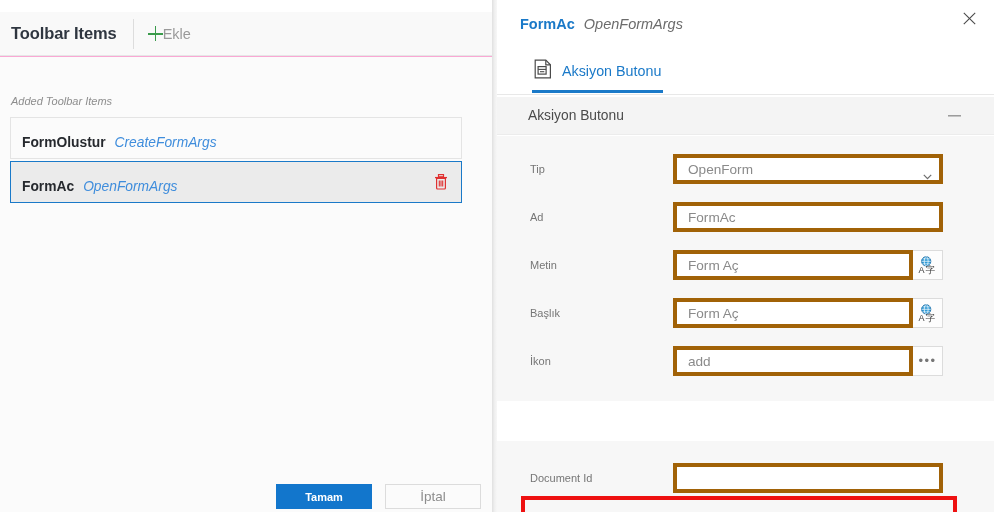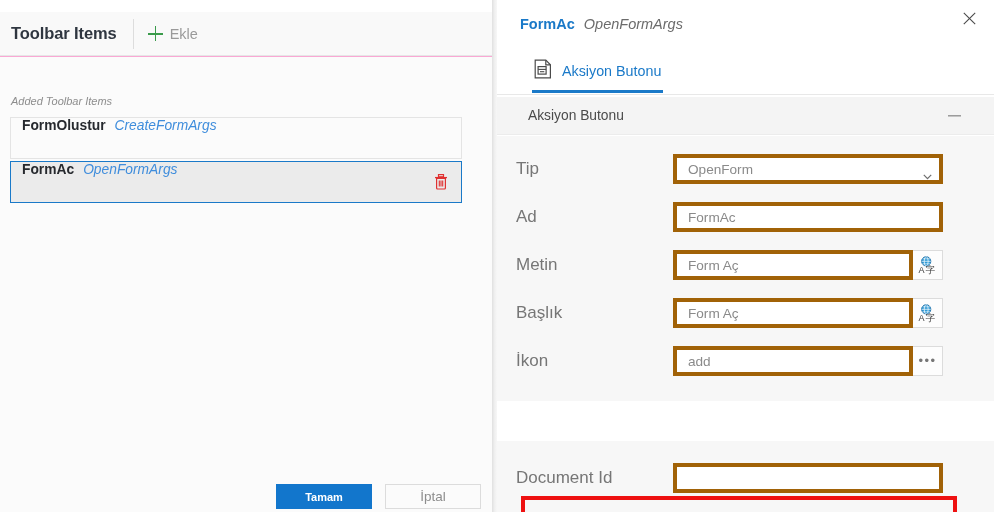--- a/index.html
+++ b/index.html
@@ -52,21 +52,20 @@
   #header-divider {
     width: 1px;
     height: 30px;
     background: #dddddd;
     margin-left: 16px;
     margin-right: 0px;
   }
   #add-button {
     display: flex;
     align-items: center;
-    gap: 7px;
     padding: 4px 10px 4px 14px;
     cursor: default;
   }
   .plus-icon {
     display: inline-block;
     position: relative;
     width: 15px;
     height: 15px;
   }
   .plus-icon:before, .plus-icon:after {
@@ -105,22 +104,22 @@
   #items-list {
     position: absolute;
     left: 10px;
     top: 60px;
     width: 452px;
   }
   .list-item {
     box-sizing: border-box;
     height: 42px;
     display: flex;
-    align-items: flex-start;
-    padding: 0 10px 0 11px;
+    align-items: flex-end;
+    padding: 0 10px 8px 11px;
     background: #fbfbfb;
     border: 1px solid #e4e4e4;
     margin-bottom: 2px;
     position: relative;
   }
   .list-item.selected {
     background: #ebebeb;
     border: 1px solid #1a79c8;
   }
   .item-name {
@@ -301,22 +300,22 @@
   .field-row {
     position: absolute;
     left: 0;
     width: 497px;
     height: 30px;
     display: flex;
     align-items: center;
   }
   .field-label {
     position: absolute;
-    left: 19px;
-    font-size: 17px;
+    left: 33px;
+    font-size: 11px;
     color: #767676;
     white-space: nowrap;
   }
   .field-control {
     position: absolute;
     left: 176px;
     width: 270px;
     height: 30px;
     display: flex;
     box-sizing: border-box;

